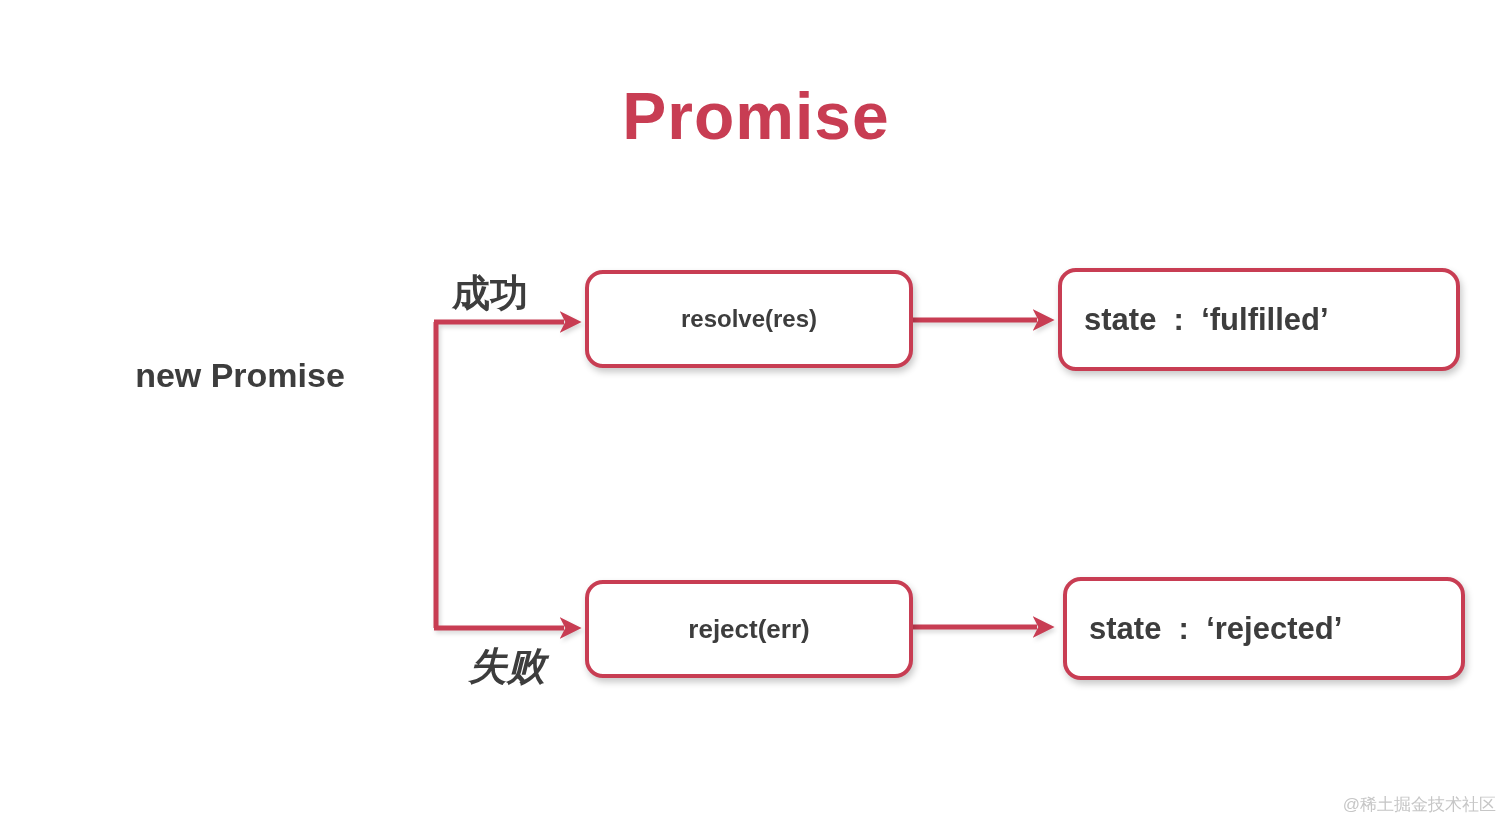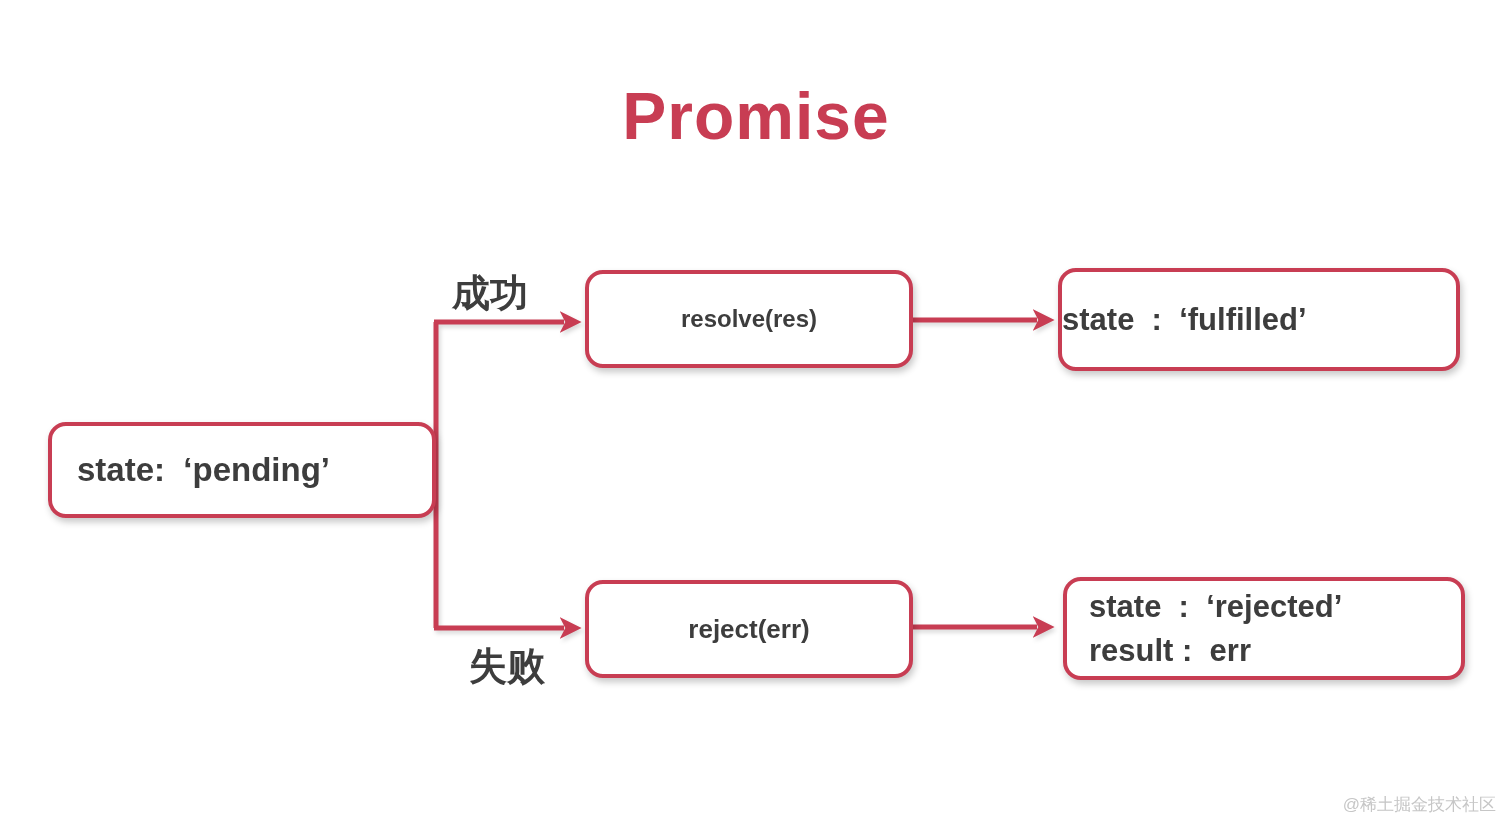--- a/index.html
+++ b/index.html
@@ -53,20 +53,21 @@
     align-items: center;
   }
   #node-reject {
     left: 585px; top: 580px; width: 328px; height: 98px;
     font-size: 26px;
     align-items: center;
   }
   #node-fulfilled {
     left: 1058px; top: 268px; width: 402px; height: 103px;
     font-size: 31px;
+    padding-left: 22px;
     line-height: 44px;
   }
   #node-rejected {
     left: 1063px; top: 577px; width: 402px; height: 103px;
     font-size: 31px;
     padding-left: 22px;
     line-height: 44px;
   }
   .free-label {
     position: absolute;
@@ -81,20 +82,21 @@
   #label-success {
     left: 452px; top: 268px; width: 110px;
     text-align: left;
     font-size: 38px;
     font-family: Liberation Serif, serif;
   }
   #label-failure {
     left: 452px; top: 641px; width: 110px;
     text-align: center;
     font-size: 38px;
+    font-style: italic;
   }
   .connector-svg {
     position: absolute;
     left: 0; top: 0;
     width: 1512px;
     height: 834px;
     pointer-events: none;
     filter: drop-shadow(2px 3px 2px rgba(0,0,0,0.15));
   }
   .connector-svg path.wire {
@@ -127,41 +129,38 @@
         <path class="arrowhead-shape" d="M0 0 L10 5 L0 10 L2.6 5 Z"></path>
       </marker>
     </defs>
     <path class="wire" d="M436 628 L436 322"></path>
     <path class="wire" d="M434 322 L564 322" marker-end="url(#arrow)"></path>
     <path class="wire" d="M434 628 L564 628" marker-end="url(#arrow)"></path>
     <path class="wire" d="M913 320 L1037 320" marker-end="url(#arrow)"></path>
     <path class="wire" d="M913 627 L1037 627" marker-end="url(#arrow)"></path>
   </svg>
 
+  <div class="free-label" id="label-new-promise">new Promise</div>
 
-  <div class="node" id="node-pending">
-    <span class="line">state:  ‘pending’</span>
-  </div>
 
   <div class="free-label" id="label-success">成功</div>
 
   <div class="free-label" id="label-failure">失败</div>
 
   <div class="node" id="node-resolve">
     <span class="line">resolve(res)</span>
   </div>
 
   <div class="node" id="node-reject">
     <span class="line">reject(err)</span>
   </div>
 
   <div class="node" id="node-fulfilled">
     <span class="line">state  :  ‘fulfilled’</span>
   </div>
 
   <div class="node" id="node-rejected">
     <span class="line">state  :  ‘rejected’</span>
-    <span class="line">result :  err</span>
   </div>
 
   <div class="watermark">@稀土掘金技术社区</div>
 
 </div>
 
 </body></html>

